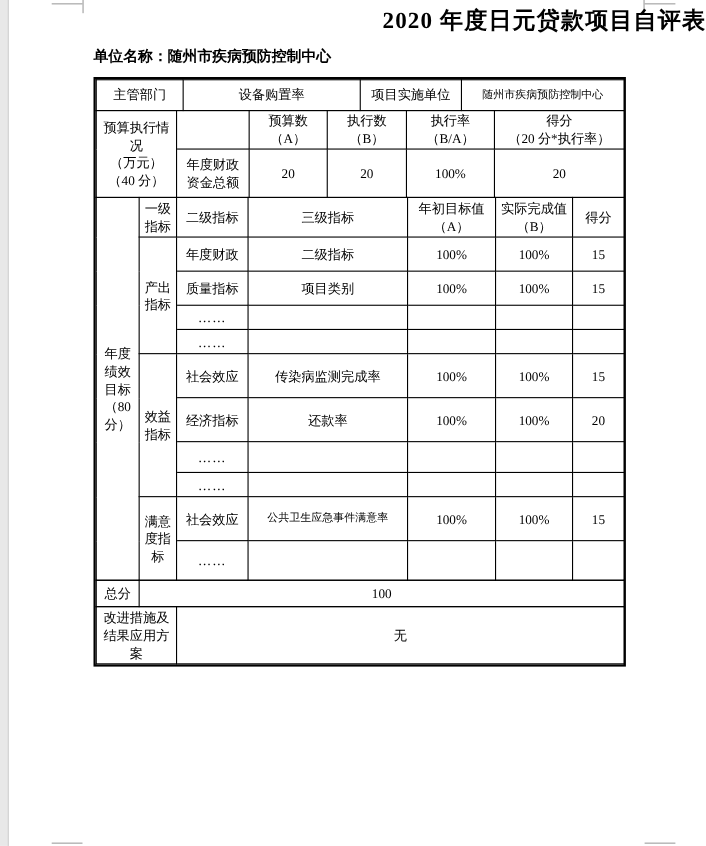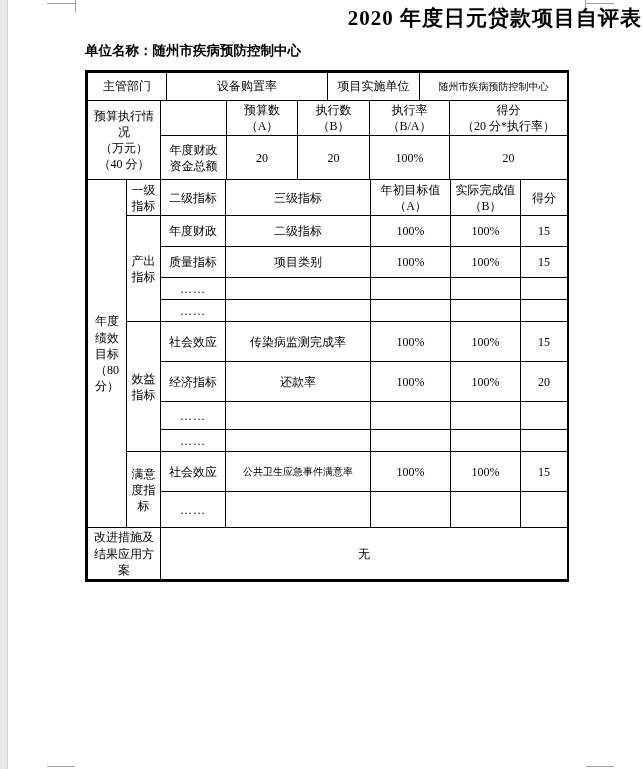--- a/index.html
+++ b/index.html
@@ -192,20 +192,32 @@
       <tr style="height:36px">
         <td class="dots">……</td>
         <td></td>
         <td></td>
         <td></td>
         <td></td>
       </tr>
     </tbody>
       </table>
 
+    <table class="sec">
+      <colgroup>
+          <col style="width:39px">
+          <col style="width:441px">
+        </colgroup>
+      <tbody>
+          <tr style="height:24px">
+        <td>总分</td>
+        <td>100</td>
+      </tr>
+    </tbody>
+      </table>
 
     <table class="sec">
       <colgroup>
           <col style="width:73px">
           <col style="width:407px">
         </colgroup>
       <tbody>
       <tr style="height:46px">
         <td>改进措施及
 结果应用方案</td>

